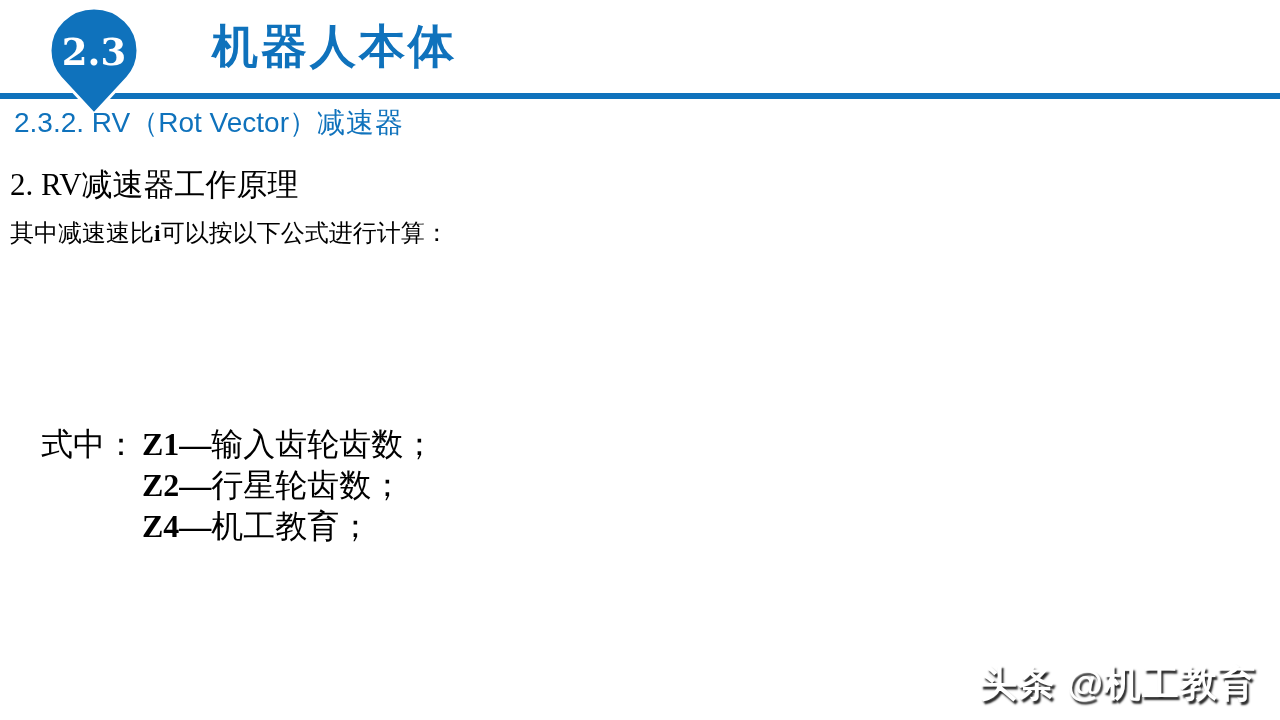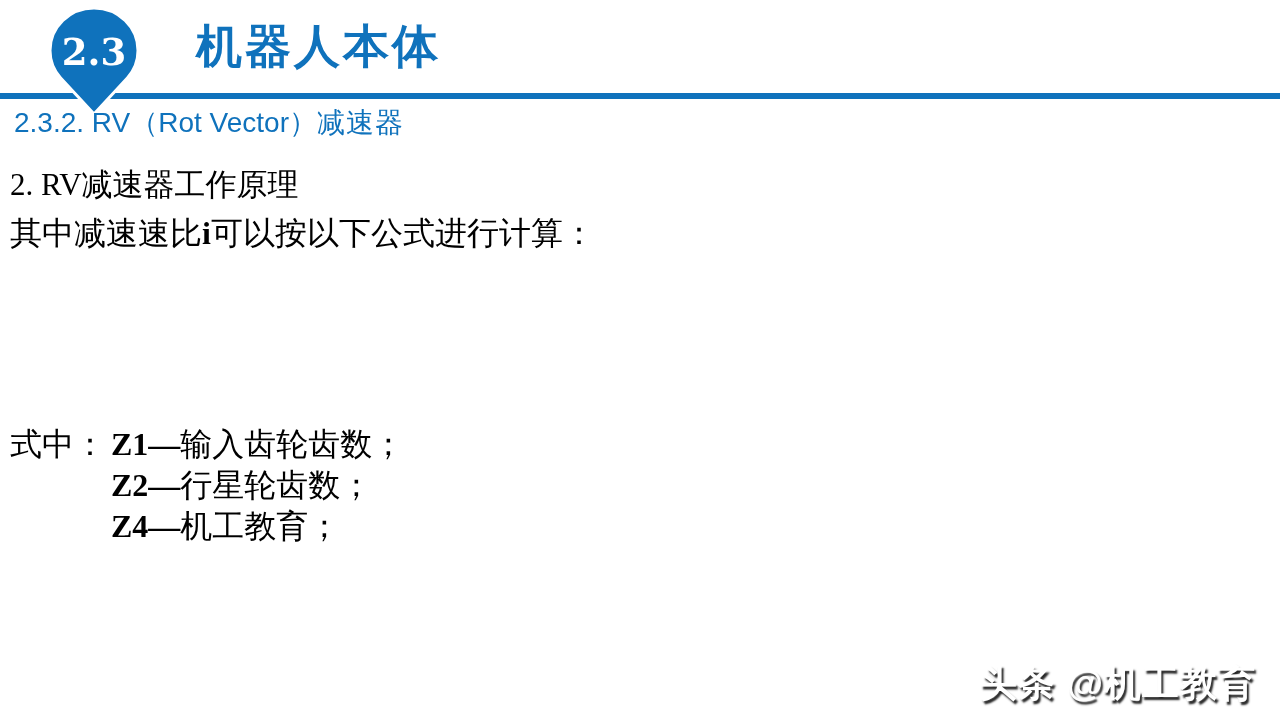--- a/index.html
+++ b/index.html
@@ -29,21 +29,21 @@
   
   .pin{
     position:absolute;
     left:48px; top:6px;
     width:92px; height:110px;
   }
 
   
   .header-title{
     position:absolute;
-    left:196px; top:22px;
+    left:212px; top:22px;
     font-family:"Liberation Sans","DejaVu Sans",sans-serif;
     font-weight:900;
     font-size:46px;
     line-height:48px;
     letter-spacing:3px;
     color:var(--blue);
     white-space:nowrap;
   }
 
   
@@ -68,21 +68,21 @@
     font-size:31px;
     line-height:36px;
     font-weight:normal;
     white-space:nowrap;
   }
 
   
   .intro{
     position:absolute;
     left:10px; top:214px;
-    font-size:32px;
+    font-size:24px;
     line-height:38px;
     white-space:nowrap;
   }
   .intro .var{font-weight:bold;}
 
   
   .formula{
     position:absolute;
     left:523px; top:292px;
     display:flex;
@@ -126,20 +126,21 @@
   .defs{
     position:absolute;
     left:10px; top:424px;
     font-size:32px;
     line-height:41px;
   }
   .def-row{white-space:nowrap;}
   .def-label{
     display:inline-block;
     width:101px;
+    margin-left:31px;
   }
   .def-term,.def-dash{font-weight:bold;}
 
   
   .watermark{
     position:absolute;
     right:24px; top:659px;
     font-family:"Liberation Sans","DejaVu Sans",sans-serif;
     font-weight:bold;
     font-size:37px;

